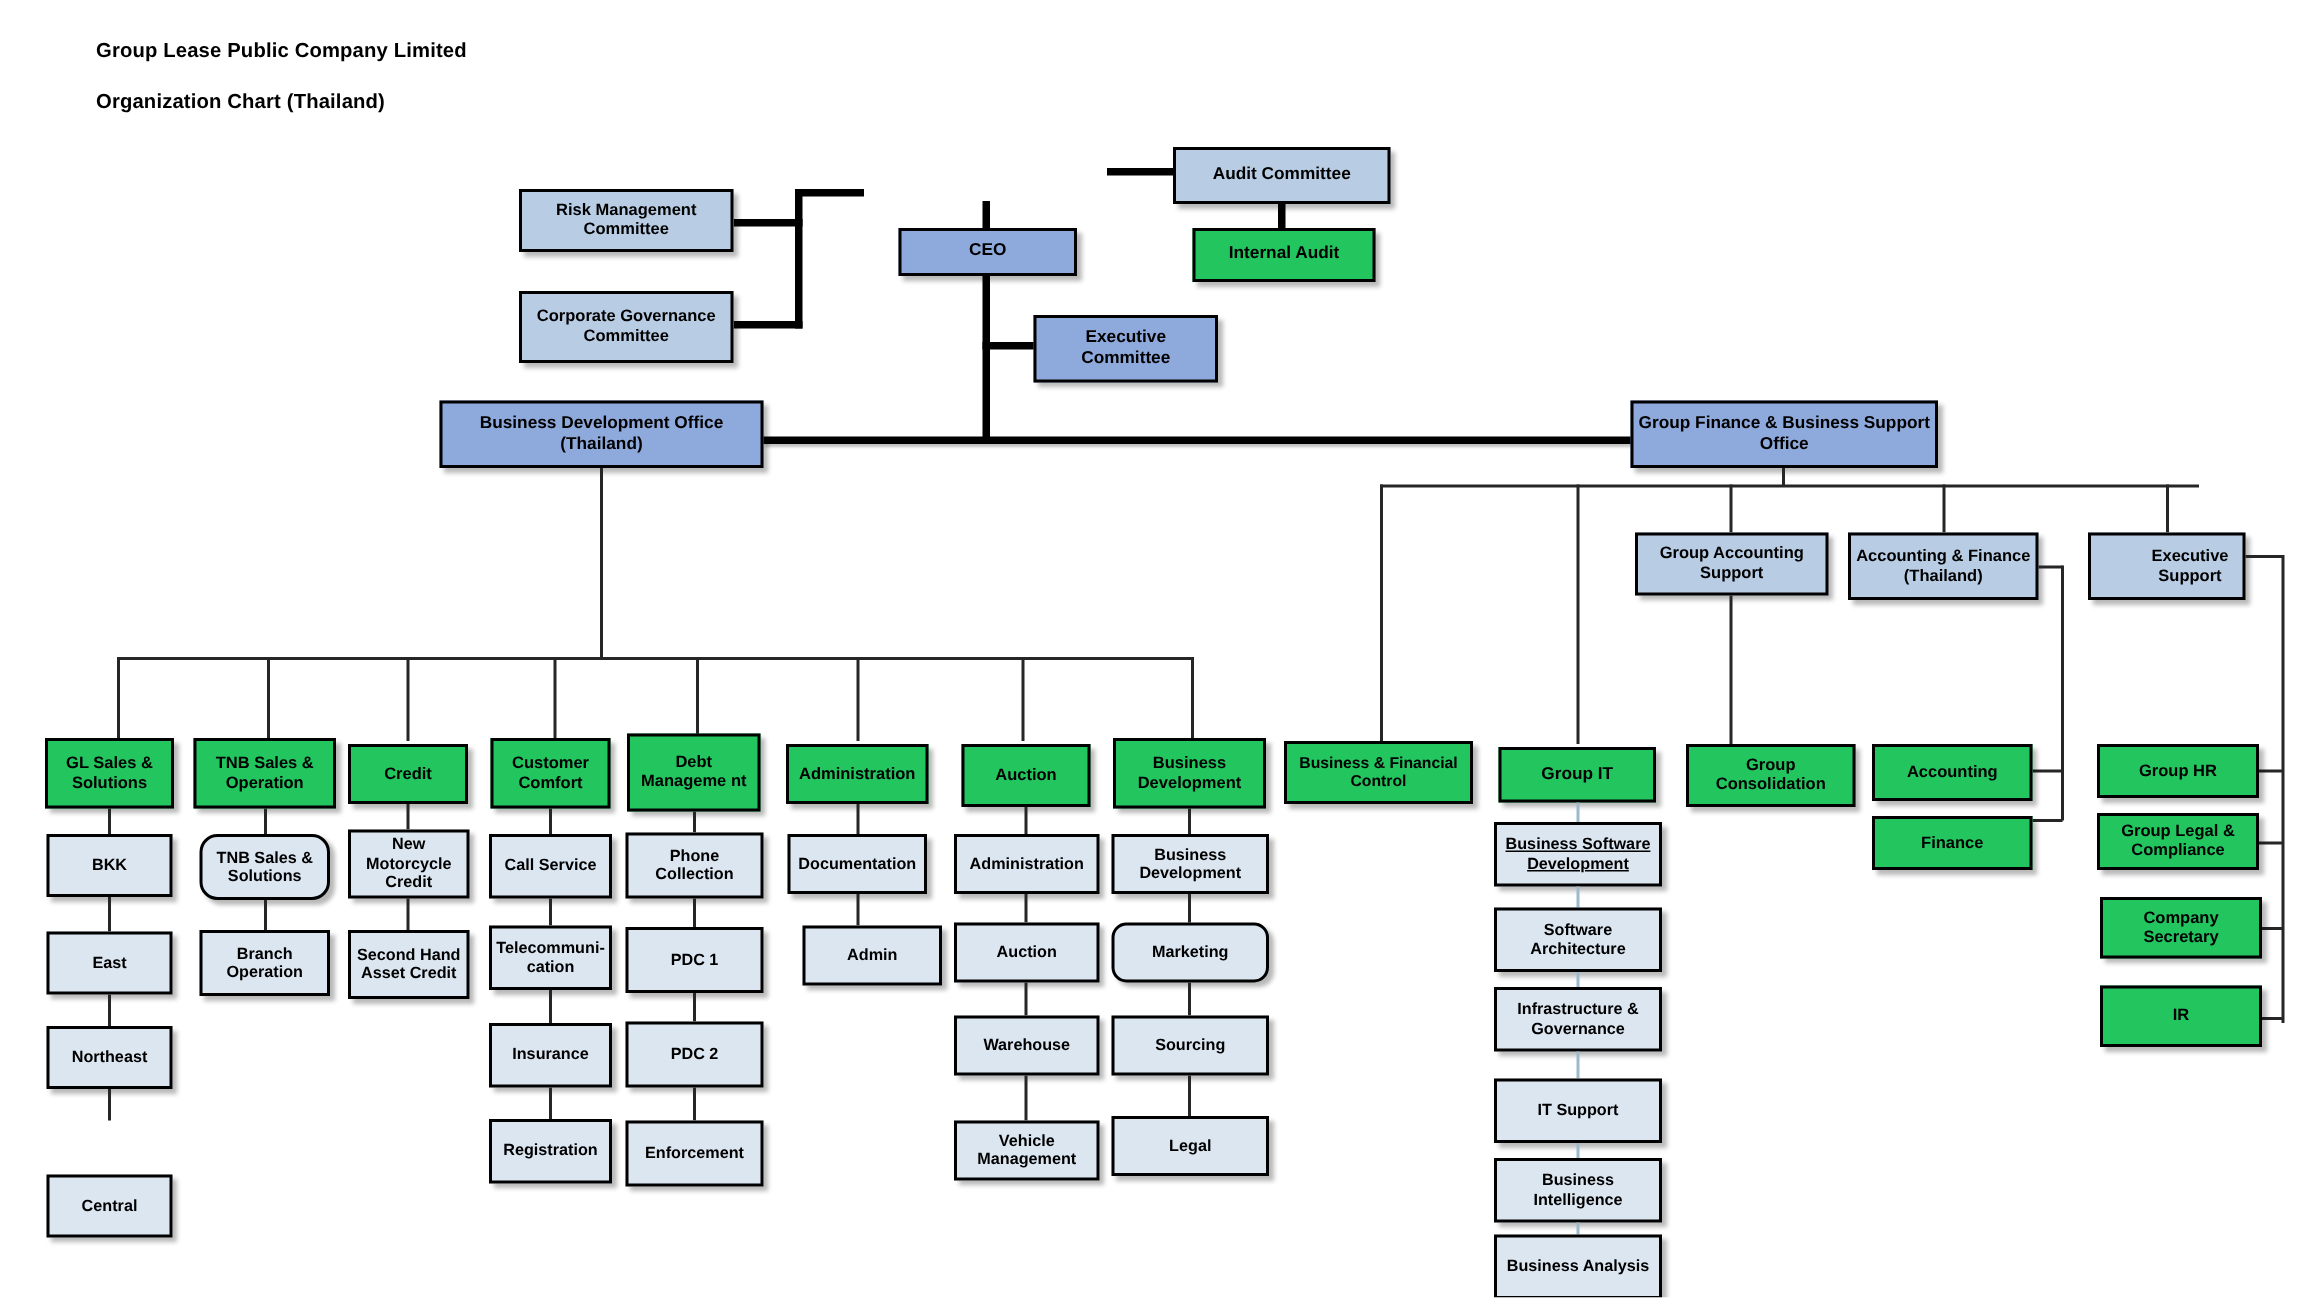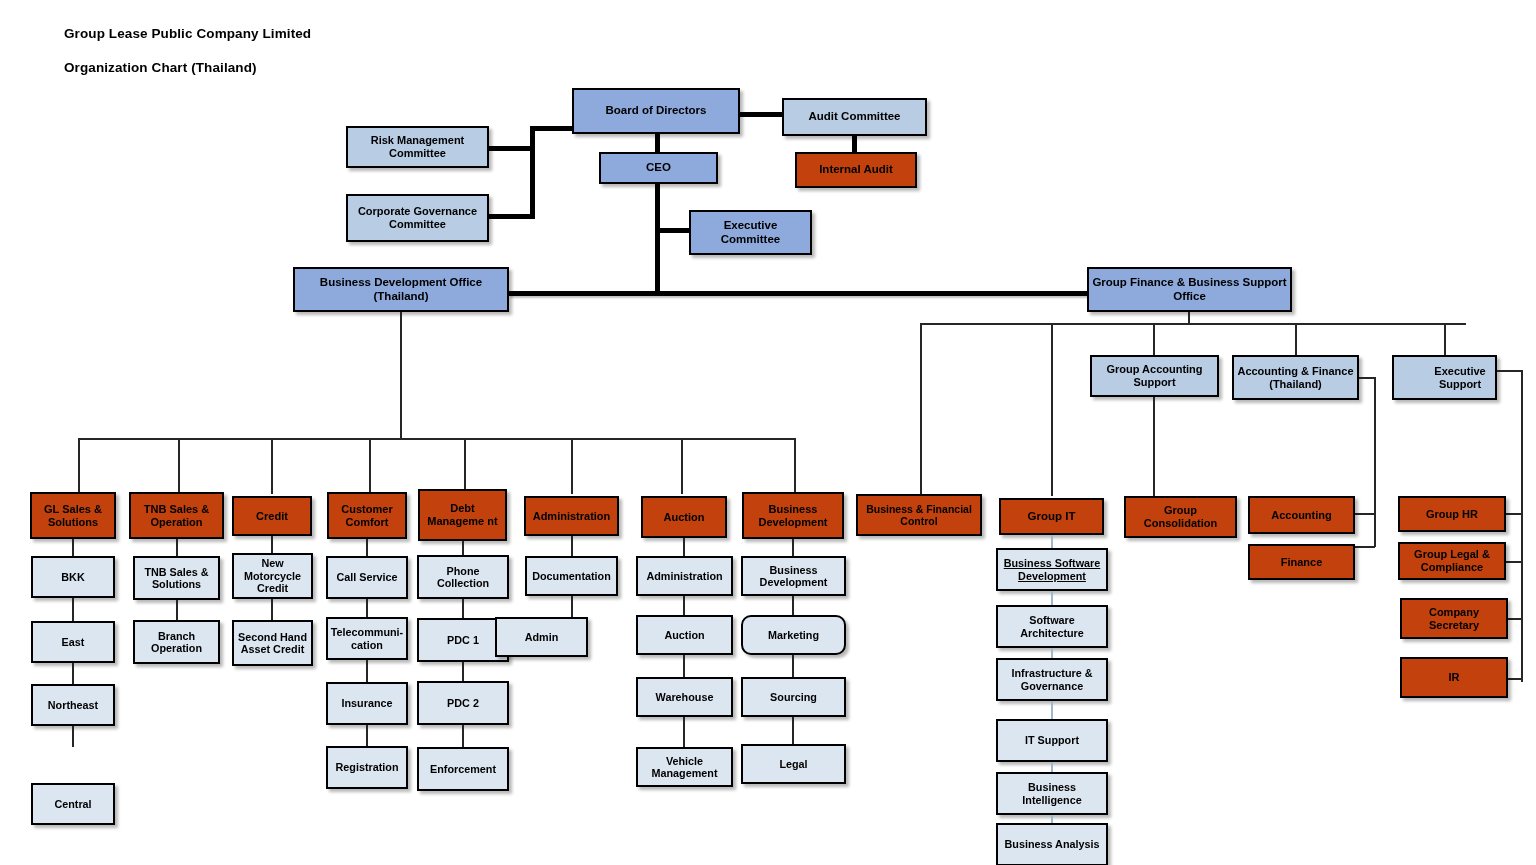--- a/index.html
+++ b/index.html
@@ -35,21 +35,21 @@
     text-align: center;
     font-weight: bold;
     color: #000000;
     line-height: 1.15;
     padding: 1px 3px;
     overflow: hidden;
   }
   .fill-dark  { background: #8EA9DB; }
   .fill-mid   { background: #B8CCE4; }
   .fill-light { background: #DCE6F1; }
-  .fill-white { background: #c2410c; }
+  .fill-white { background: #22c55e; }
   .conn {
     position: absolute;
     background: #000000;
   }
   .conn.thin  { background: #262626; }
   .conn.teal  { background: #9DB9CB; }
   .conn.shadow{ box-shadow: 2px 2px 2px rgba(0,0,0,0.25); }
   .node.shadow{ box-shadow: 3px 3px 3px rgba(0,0,0,0.28); }
 </style>
 </head>
@@ -70,21 +70,20 @@
 
   <div class="conn" style="left:655px; top:228px; width:38px; height:5px;"></div>
 
   <div class="conn" style="left:530px; top:126px; width:46px; height:5px;"></div>
   <div class="conn" style="left:530px; top:126px; width:5px; height:93px;"></div>
   <div class="conn" style="left:489px; top:146px; width:46px; height:5px;"></div>
   <div class="conn" style="left:489px; top:214px; width:46px; height:5px;"></div>
 
   <div class="conn shadow" style="left:508px; top:291px; width:582px; height:5px;"></div>
 
-  <div class="node fill-dark shadow" style="left:572px; top:88px; width:168px; height:46px; font-size:11.5px;">Board of Directors</div>
 
   <div class="node fill-mid shadow" style="left:782px; top:98px; width:145px; height:38px; font-size:11.5px;">Audit Committee</div>
 
   <div class="node fill-white shadow" style="left:795px; top:152px; width:122px; height:36px; font-size:11.5px;">Internal Audit</div>
 
   <div class="node fill-dark shadow" style="left:599px; top:152px; width:119px; height:32px; font-size:11.5px;">CEO</div>
 
   <div class="node fill-dark shadow" style="left:689px; top:210px; width:123px; height:45px; font-size:11.5px;">Executive Committee</div>
 
   <div class="node fill-mid shadow" style="left:346px; top:126px; width:143px; height:42px; font-size:11px;">Risk Management Committee</div>
@@ -141,21 +140,21 @@
       <div class="conn thin" style="left: 72px; top: 539px; width: 1.6px; height: 17px;"></div>
       <div class="node shadow fill-light" style="left: 31px; top: 556px; width: 84px; height: 42px; font-size: 10.8px;">BKK</div>
       <div class="conn thin" style="left: 72px; top: 598px; width: 1.6px; height: 23px;"></div>
       <div class="node shadow fill-light" style="left: 31px; top: 621px; width: 84px; height: 42px; font-size: 10.8px;">East</div>
       <div class="conn thin" style="left: 72px; top: 663px; width: 1.6px; height: 21px;"></div>
       <div class="node shadow fill-light" style="left: 31px; top: 684px; width: 84px; height: 42px; font-size: 10.8px;">Northeast</div>
       <div class="conn thin" style="left: 72px; top: 726px; width: 1.6px; height: 21px;"></div>
       <div class="node shadow fill-light" style="left: 31px; top: 747px; width: 84px; height: 42px; font-size: 10.8px; margin-top: 36px;">Central</div>
       <div class="node shadow fill-white" style="left: 129px; top: 492px; width: 95px; height: 47px; font-size: 11px;">TNB Sales &amp; Operation</div>
       <div class="conn thin" style="left: 176px; top: 539px; width: 1.6px; height: 17px;"></div>
-      <div class="node shadow fill-light" style="left: 133px; top: 556px; width: 87px; height: 44px; font-size: 10.8px;">TNB Sales &amp; Solutions</div>
+      <div class="node shadow fill-light" style="left: 133px; top: 556px; width: 87px; height: 44px; font-size: 10.8px; border-radius: 12px;">TNB Sales &amp; Solutions</div>
       <div class="conn thin" style="left: 176px; top: 600px; width: 1.6px; height: 20px;"></div>
       <div class="node shadow fill-light" style="left: 133px; top: 620px; width: 87px; height: 44px; font-size: 10.8px;">Branch Operation</div>
       <div class="node shadow fill-white" style="left: 232px; top: 496px; width: 80px; height: 40px; font-size: 11px;">Credit</div>
       <div class="conn thin" style="left: 271px; top: 536px; width: 1.6px; height: 17px;"></div>
       <div class="node shadow fill-light" style="left: 232px; top: 553px; width: 81px; height: 46px; font-size: 10.8px;">New Motorcycle Credit</div>
       <div class="conn thin" style="left: 271px; top: 599px; width: 1.6px; height: 21px;"></div>
       <div class="node shadow fill-light" style="left: 232px; top: 620px; width: 81px; height: 46px; font-size: 10.8px;">Second Hand Asset Credit</div>
       <div class="node shadow fill-white" style="left: 327px; top: 492px; width: 80px; height: 47px; font-size: 11px;">Customer Comfort</div>
       <div class="conn thin" style="left: 366px; top: 539px; width: 1.6px; height: 17px;"></div>
       <div class="node shadow fill-light" style="left: 326px; top: 556px; width: 82px; height: 43px; font-size: 10.8px;">Call Service</div>
@@ -171,21 +170,21 @@
       <div class="conn thin" style="left: 462px; top: 599px; width: 1.6px; height: 19px;"></div>
       <div class="node shadow fill-light" style="left: 417px; top: 618px; width: 92px; height: 44px; font-size: 10.8px;">PDC 1</div>
       <div class="conn thin" style="left: 462px; top: 662px; width: 1.6px; height: 19px;"></div>
       <div class="node shadow fill-light" style="left: 417px; top: 681px; width: 92px; height: 44px; font-size: 10.8px;">PDC 2</div>
       <div class="conn thin" style="left: 462px; top: 725px; width: 1.6px; height: 22px;"></div>
       <div class="node shadow fill-light" style="left: 417px; top: 747px; width: 92px; height: 44px; font-size: 10.8px;">Enforcement</div>
       <div class="node shadow fill-white" style="left: 524px; top: 496px; width: 95px; height: 40px; font-size: 11px;">Administration</div>
       <div class="conn thin" style="left: 571px; top: 536px; width: 1.6px; height: 20px;"></div>
       <div class="node shadow fill-light" style="left: 525px; top: 556px; width: 93px; height: 40px; font-size: 10.8px;">Documentation</div>
       <div class="conn thin" style="left: 571px; top: 596px; width: 1.6px; height: 21px;"></div>
-      <div class="node shadow fill-light" style="left: 495px; top: 617px; width: 93px; height: 40px; font-size: 10.8px;">Admin</div>
+      <div class="node shadow fill-light" style="left: 535px; top: 617px; width: 93px; height: 40px; font-size: 10.8px;">Admin</div>
       <div class="node shadow fill-white" style="left: 641px; top: 496px; width: 86px; height: 42px; font-size: 11px;">Auction</div>
       <div class="conn thin" style="left: 683px; top: 538px; width: 1.6px; height: 18px;"></div>
       <div class="node shadow fill-light" style="left: 636px; top: 556px; width: 97px; height: 40px; font-size: 10.8px;">Administration</div>
       <div class="conn thin" style="left: 683px; top: 596px; width: 1.6px; height: 19px;"></div>
       <div class="node shadow fill-light" style="left: 636px; top: 615px; width: 97px; height: 40px; font-size: 10.8px;">Auction</div>
       <div class="conn thin" style="left: 683px; top: 655px; width: 1.6px; height: 22px;"></div>
       <div class="node shadow fill-light" style="left: 636px; top: 677px; width: 97px; height: 40px; font-size: 10.8px;">Warehouse</div>
       <div class="conn thin" style="left: 683px; top: 717px; width: 1.6px; height: 30px;"></div>
       <div class="node shadow fill-light" style="left: 636px; top: 747px; width: 97px; height: 40px; font-size: 10.8px;">Vehicle Management</div>
       <div class="node shadow fill-white" style="left: 742px; top: 492px; width: 102px; height: 47px; font-size: 11px;">Business Development</div>

